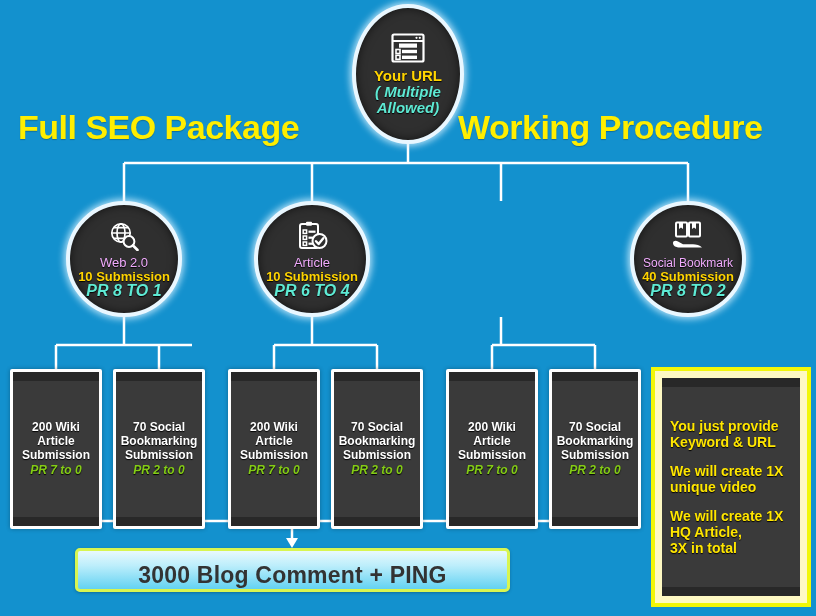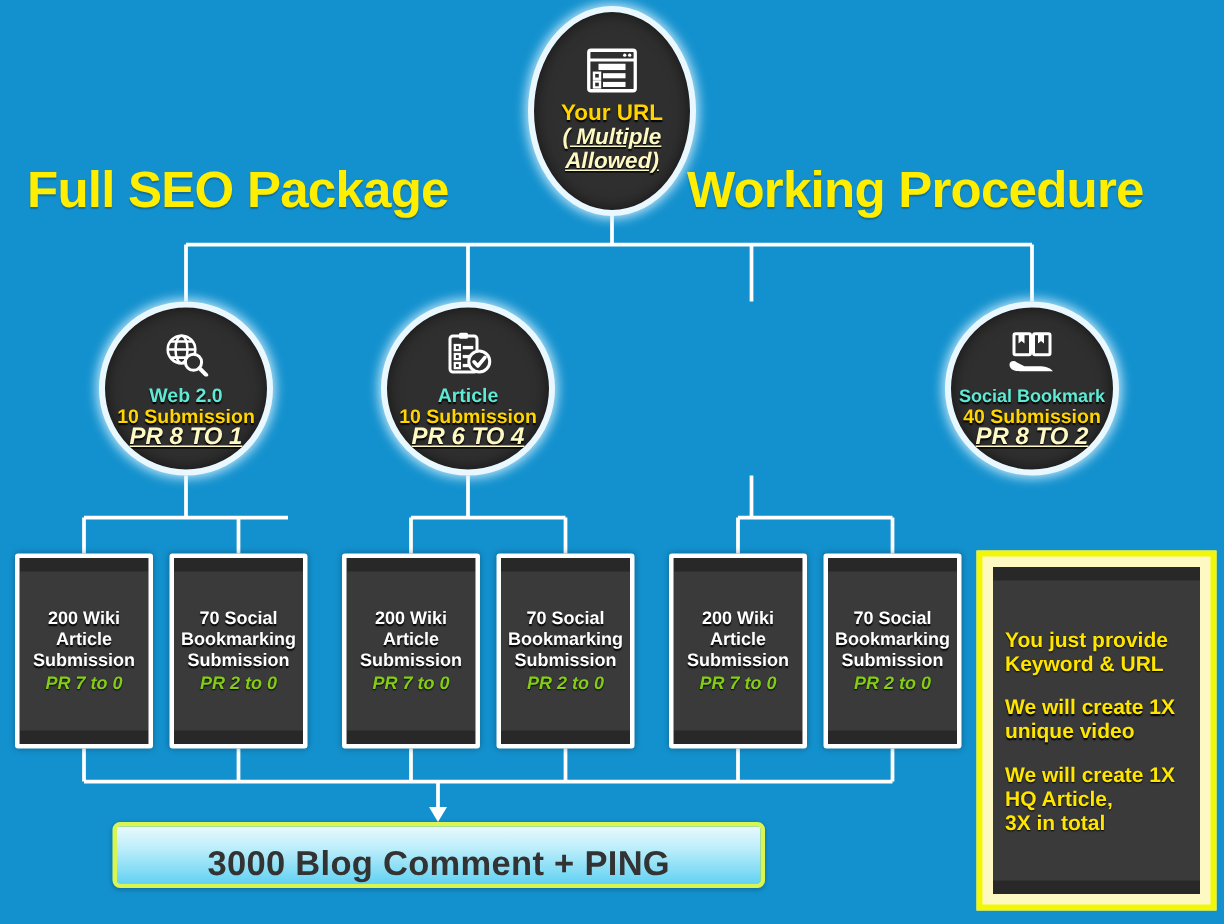--- a/index.html
+++ b/index.html
@@ -38,31 +38,30 @@
                 inset 0 0 10px rgba(0,0,0,.6);
     display: flex;
     flex-direction: column;
     align-items: center;
     justify-content: center;
     text-align: center;
     overflow: hidden;
   }
   .node .node-icon { display: block; margin-bottom: 1px; }
   .node .t-white {
-    color: #5eead4; font-weight: bold;
+    color: #f0abfc; font-weight: normal;
     text-shadow: 0 1px 1px #000;
   }
   .node .t-yellow {
     color: #ffd400; font-weight: bold;
     text-shadow: 0 1px 1px #000;
   }
   .node .t-cyan {
-    color: #fef9c3; font-weight: bold; font-style: italic;
-    text-shadow: 0 1px 1px #000;
-    text-decoration: underline;
+    color: #5eead4; font-weight: bold; font-style: italic;
+    text-shadow: 0 1px 1px #000;
   }
 
   #node-url {
     left: 352px; top: 4px; width: 112px; height: 140px;
   }
   #node-url .t-yellow { font-size: 15px; line-height: 16px; }
   #node-url .t-cyan   { font-size: 15px; line-height: 16px; }
 
   .node-l2 { width: 116px; height: 116px; top: 201px; }
   #node-web2     { left: 66px;  }
@@ -70,21 +69,21 @@
   #node-video    { left: 443px; }
   #node-social   { left: 630px; }
   .node-l2 .t-white  { font-size: 13px; line-height: 14px; }
   .node-l2 .t-yellow { font-size: 13px; line-height: 14px; }
   .node-l2 .t-cyan   { font-size: 16px; line-height: 13px; }
   #node-social .t-white { font-size: 12px; }
 
   
   .leafbox {
     position: absolute;
-    top: 369px; width: 92px; height: 130px;
+    top: 369px; width: 92px; height: 160px;
     background: #3a3a3a;
     border: 3px solid #ffffff;
     border-radius: 2px;
     box-shadow: inset 0 9px 0 rgba(0,0,0,.30),
                 inset 0 -9px 0 rgba(0,0,0,.30),
                 0 0 4px rgba(0,0,0,.3);
     display: flex; flex-direction: column;
     align-items: center; justify-content: center;
     text-align: center; padding: 0 3px;
   }

